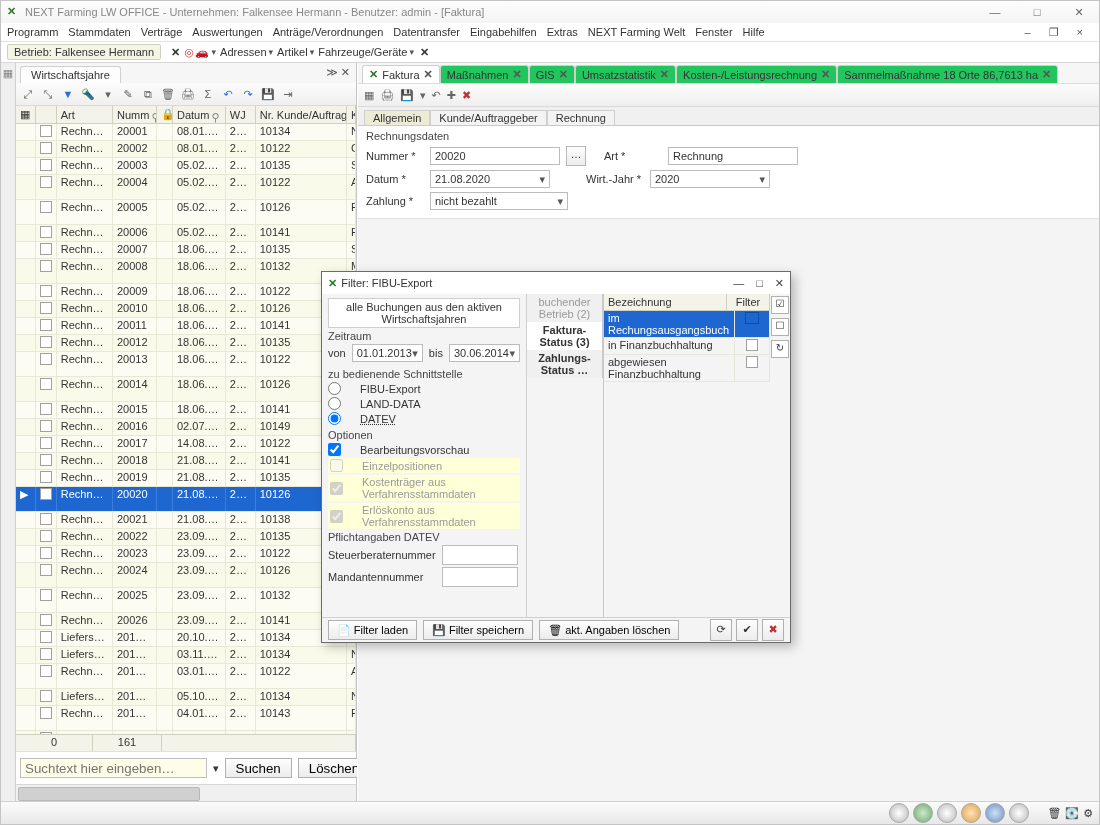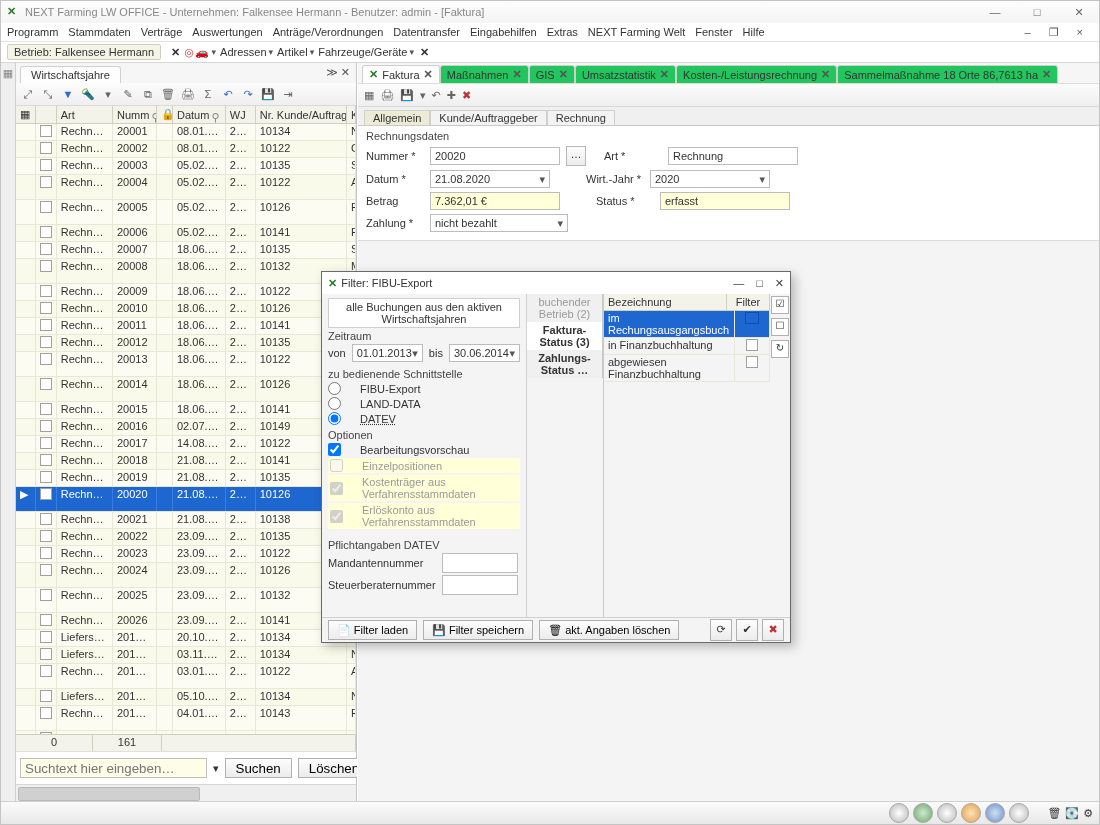--- a/index.html
+++ b/index.html
@@ -621,26 +621,20 @@
           <label class="req" style="margin-left:12px">Art</label>
           <div class="finput small">Rechnung</div>
         </div>
         <div class="frow">
           <label class="req">Datum</label>
           <div class="finput date">21.08.2020</div>
           <label class="req" style="margin-left:30px">Wirt.-Jahr</label>
           <div class="finput date">2020</div>
         </div>
         <div class="frow">
-          <label>Betrag</label>
-          <div class="finput num y">7.362,01 €</div>
-          <label class="req" style="margin-left:30px">Status</label>
-          <div class="finput small y">erfasst</div>
-        </div>
-        <div class="frow">
           <label class="req">Zahlung</label>
           <div class="finput date" style="width:128px">nicht bezahlt</div>
         </div>
       </div>
     </div>
 
     <div class="dlg">
       <div class="dlg-title">
         <span class="logo">✕</span>
         <span>Filter: FIBU-Export</span>
@@ -683,27 +677,27 @@
               <span>Einzelpositionen</span>
             </label>
           <label class="opt dim y">
               <input type="checkbox" checked="" disabled="" style="">
               <span>Kostenträger aus Verfahrensstammdaten</span>
             </label>
           <label class="opt dim y">
               <input type="checkbox" checked="" disabled="" style="">
               <span>Erlöskonto aus Verfahrensstammdaten</span>
             </label>
-          <div class="h" style="margin-top:8px">Pflichtangaben DATEV</div>
+          <div class="h" style="margin-top:0">Pflichtangaben DATEV</div>
           <div class="frow">
-              <span style="width:108px">Mandantennummer</span>
+              <span style="width:108px">Steuerberaternummer</span>
               <input class="numin" style="">
             </div>
           <div class="frow">
-              <span style="width:108px">Steuerberaternummer</span>
+              <span style="width:108px">Mandantennummer</span>
               <input class="numin" style="">
             </div>
         </div>
         <div class="dlg-right">
           <div style="flex:1;display:flex">
             <div style="width:76px;border-right:1px solid #c9c9c9">
               <div class="dlg-rtabs" style="flex-direction:column;height:auto;border:none">
                 <div class="dlg-rtab">buchender Betrieb (2)</div>
                 <div class="dlg-rtab act">Faktura-Status (3)</div>
                 <div class="dlg-rtab" style="font-weight:bold;color:#333">Zahlungs-Status …</div>

